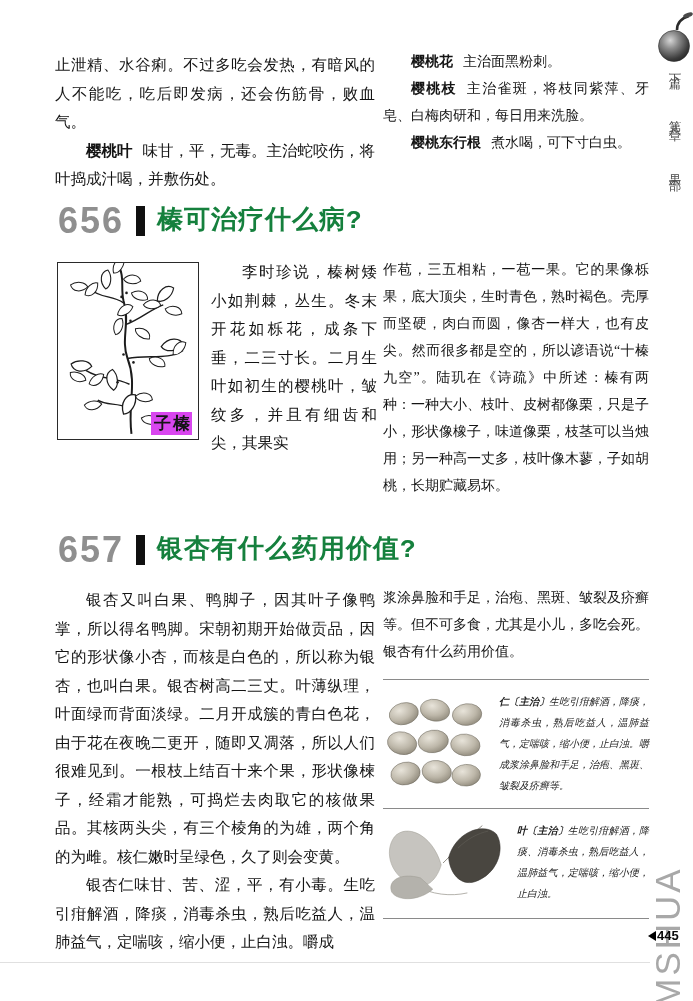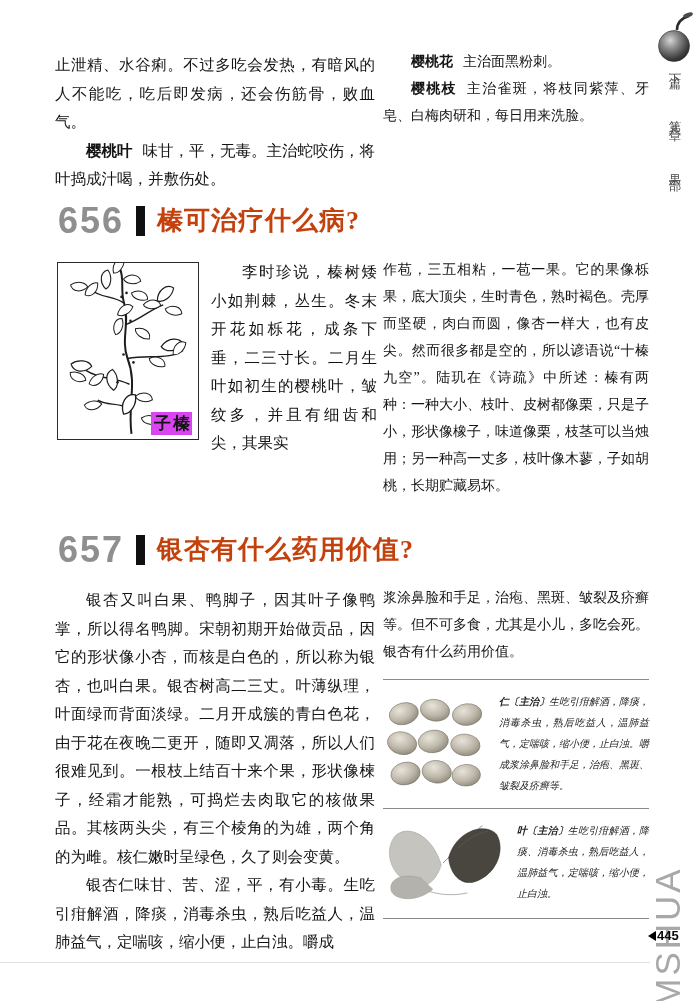--- a/index.html
+++ b/index.html
@@ -11,22 +11,22 @@
   .abs{position:absolute;}
   .body-text{font-size:15.5px;line-height:28.5px;text-align:justify;margin:0;}
   .body-text.sm{font-size:14px;line-height:27px;}
   p.indent{text-indent:2em;}
   .term{font-family:"Liberation Sans","DejaVu Sans",sans-serif;font-weight:700;margin-right:10px;}
   
   .sec-head{display:flex;align-items:center;gap:12px;}
   .sec-num{font-family:"Liberation Sans","DejaVu Sans",sans-serif;font-weight:900;
     font-size:36px;color:#8f8f8f;letter-spacing:2px;line-height:1;}
   .sec-bar{width:9px;height:30px;background:#101010;}
-  .sec-title{font-family:Liberation Serif, serif;font-weight:900;
-    font-size:26px;color:#c2410c;letter-spacing:1px;line-height:1;}
+  .sec-title{font-family:Liberation Mono, monospace;font-weight:900;
+    font-size:26px;color:#15803d;letter-spacing:1px;line-height:1;}
   
   .figure{float:left;width:142px;height:178px;border:1.5px solid #2a2a2a;
     margin:4px 12px 6px 2px;position:relative;background:#fff;box-sizing:border-box;}
   .fig-label{position:absolute;right:6px;bottom:4px;font-weight:700;font-size:17px;
     letter-spacing:2px;background:#d946ef;padding-left:3px;}
   
   .panel{border-bottom:1px solid #8a8a8a;padding:11px 0 12px 0;display:flex;gap:12px;}
   .panel.first{border-top:1px solid #8a8a8a;margin-top:14px;}
   .panel-img{flex:0 0 auto;}
   .panel-text{font-size:10px;line-height:21px;font-style:italic;color:#222;
@@ -71,20 +71,21 @@
   <div class="abs side-vertical" style="left:666px;top:164px;">果部</div>
 
   <div class="abs" style="left:55px;top:51px;width:320px;">
     <p class="body-text">止泄精、水谷痢。不过多吃会发热，有暗风的人不能吃，吃后即发病，还会伤筋骨，败血气。</p>
     <p class="body-text indent"><span class="term">樱桃叶</span><span>味甘，平，无毒。主治蛇咬伤，将叶捣成汁喝，并敷伤处。</span></p>
   </div>
 
   <div class="abs" style="left:383px;top:48px;width:266px;">
     <p class="body-text sm indent"><span class="term">樱桃花</span><span>主治面黑粉刺。</span></p>
     <p class="body-text sm indent"><span class="term">樱桃枝</span><span>主治雀斑，将枝同紫萍、牙皂、白梅肉研和，每日用来洗脸。</span></p>
+    <p class="body-text sm indent"><span class="term">樱桃东行根</span><span>煮水喝，可下寸白虫。</span></p>
   </div>
 
   <div class="abs sec-head" style="left:58px;top:203px;">
     <span class="sec-num">656</span>
     <span class="sec-bar"></span>
     <span class="sec-title">榛可治疗什么病?</span>
   </div>
 
   <div class="abs" style="left:55px;top:258px;width:322px;">
     <div class="figure">

